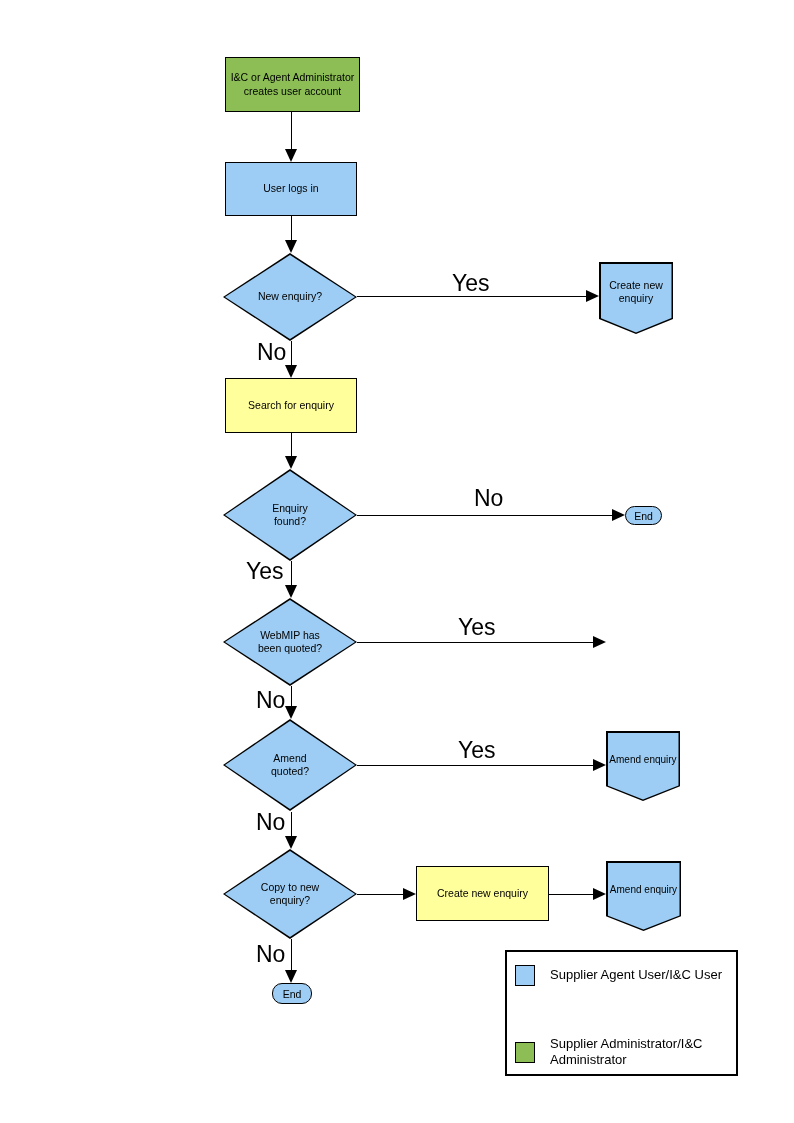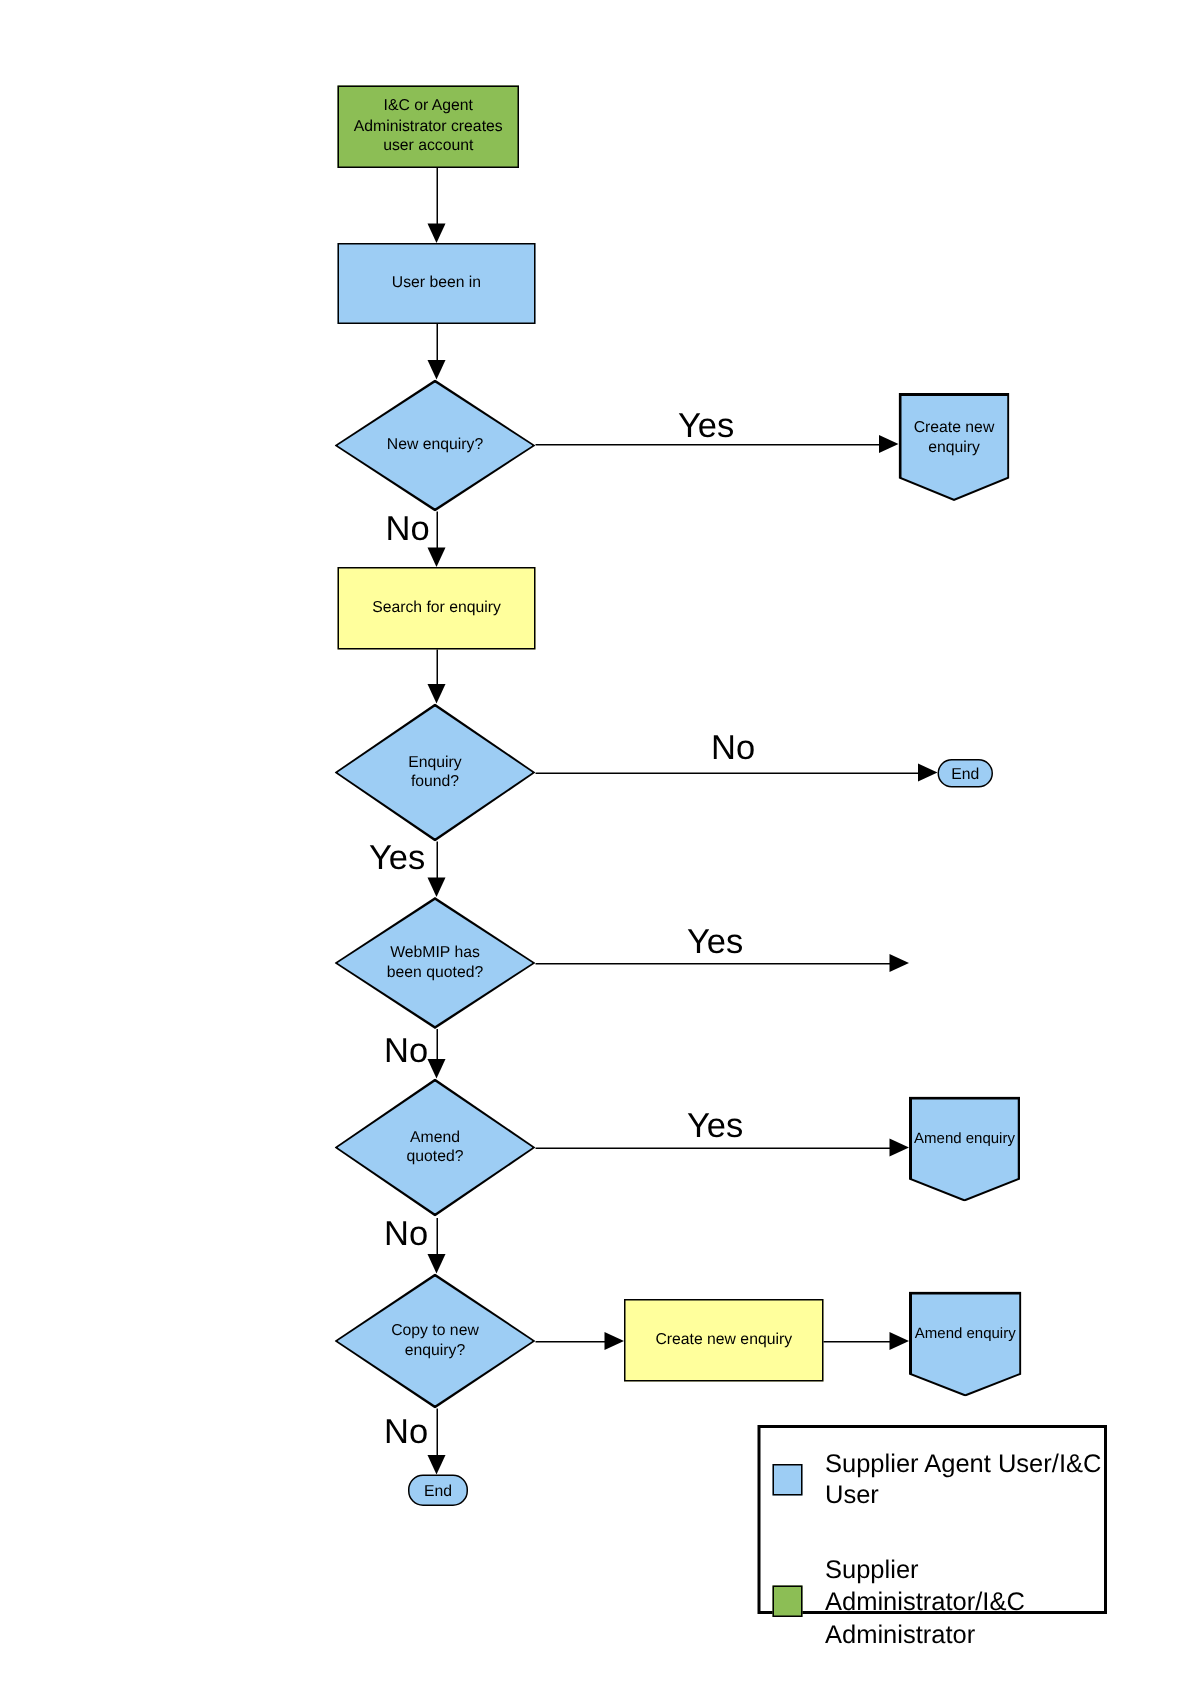--- a/index.html
+++ b/index.html
@@ -45,33 +45,33 @@
        border-bottom:6px solid transparent;border-left:13px solid #000;}
 
   
   .elab{position:absolute;font-size:23px;line-height:1.1;}
 
   
   .legend{position:absolute;left:505px;top:950px;width:233px;height:126px;
           border:2px solid #000;box-sizing:border-box;background:#fff;}
   .lrow{position:absolute;left:8px;display:flex;align-items:center;gap:15px;}
   .sw{width:20px;height:21px;border:1px solid #000;box-sizing:border-box;flex:0 0 auto;}
-  .llab{font-size:17px;line-height:1.25;width:185px;}
+  .llab{font-size:13px;line-height:1.25;width:185px;}
 </style>
 </head>
 <body>
 
 <div id="page">
 
-  <div class="rect fill-green" style="left:225px;top:57px;width:121px;height:55px">
+  <div class="rect fill-green" style="left:225px;top:57px;width:135px;height:55px">
     <span style="max-width:130px">I&amp;C or Agent Administrator creates user account</span>
   </div>
 
   <div class="rect fill-blue" style="left:225px;top:162px;width:132px;height:54px">
-    <span>User been in</span>
+    <span>User logs in</span>
   </div>
 
   <div class="dia" style="left:223px;top:253px;width:134px;height:88px">
     <div class="db"></div>
     <div class="df"></div>
     <div class="dtxt">
       <span style="max-width:92px">New enquiry?</span>
     </div>
   </div>
 

